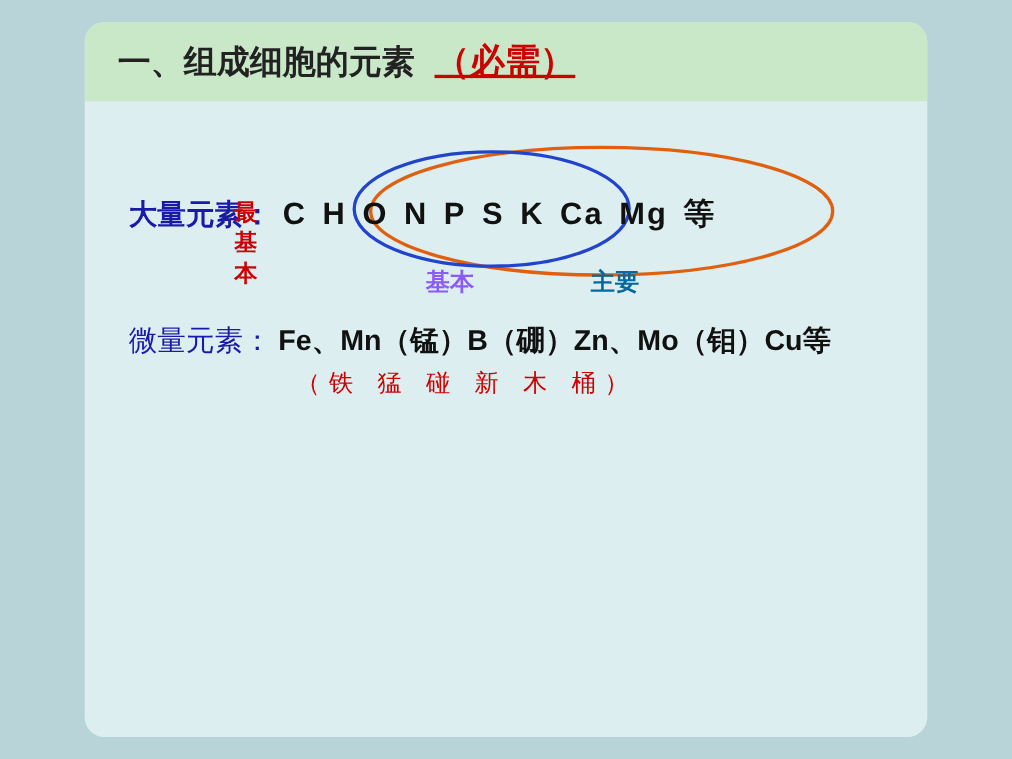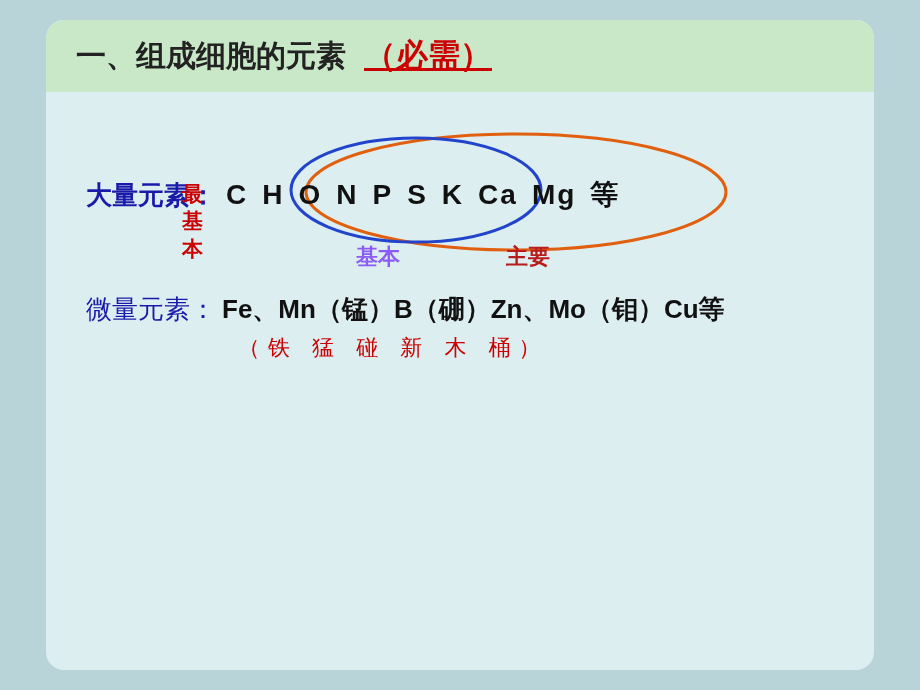--- a/index.html
+++ b/index.html
@@ -8,21 +8,21 @@
       width: 920px;
       height: 690px;
       background: #b8d4d8;
       display: flex;
       align-items: center;
       justify-content: center;
       font-family: "SimHei", "Microsoft YaHei", "黑体", sans-serif;
     }
 
     .slide {
-      width: 828px;
+      width: 766px;
       height: 650px;
       background: #ddeef0;
       border-radius: 18px;
       overflow: hidden;
       position: relative;
       display: flex;
       flex-direction: column;
     }
 
     .slide-header {
@@ -161,21 +161,21 @@
           <span>等</span>
         </div>
       </div>
 
       <div style="position:absolute; top:68px; left:96px; color:#cc0000; font-size:21px; font-weight:bold; line-height:1.3; text-align:center;">
         最<br>基<br>本
       </div>
 
       <div style="position:absolute; top:130px; left:270px; color:#8b5cf6; font-size:22px; font-weight:bold;">基本</div>
 
-      <div style="position:absolute; top:130px; left:420px; color:#b91c1c; font-size:22px; font-weight:bold;">主要</div>
+      <div style="position:absolute; top:130px; left:420px; color:#0369a1; font-size:22px; font-weight:bold;">主要</div>
 
     </div>
 
     <div class="trace-elements-row" style="margin-top:10px;">
       <span class="label-trace">微量元素：</span>
       <span class="trace-list">Fe、Mn（锰）B（硼）Zn、Mo（钼）Cu等</span>
     </div>
 
     <div class="trace-hint-row">
       <span class="trace-hint" style="letter-spacing:8px; font-size:22px;">（铁    猛          碰          新     木          桶）</span>

